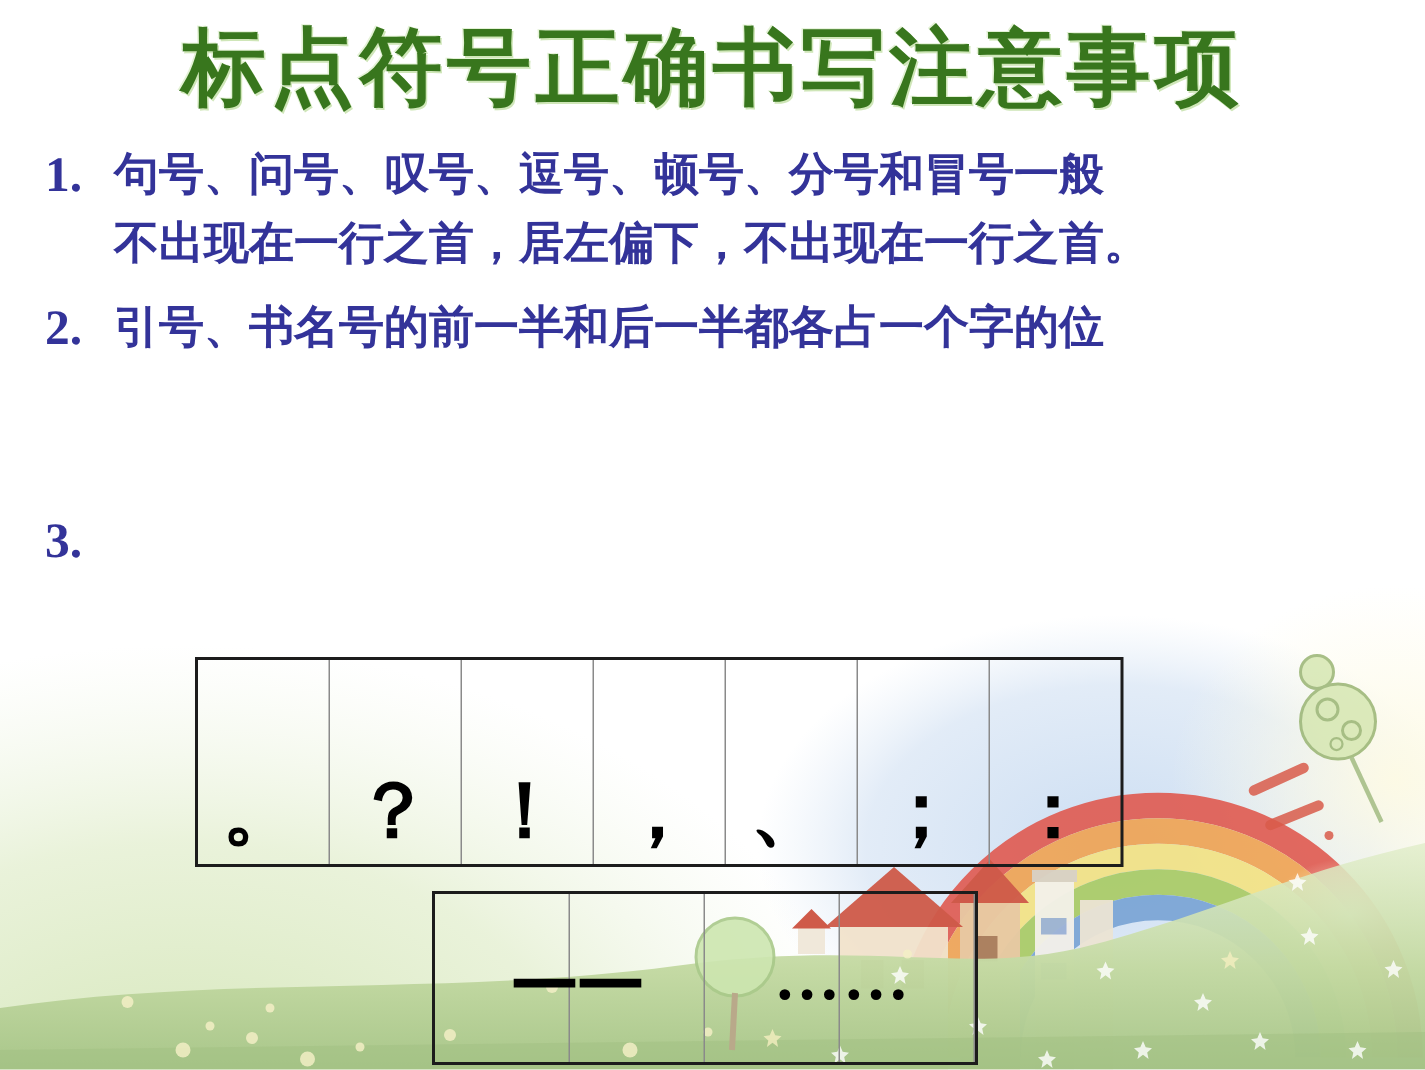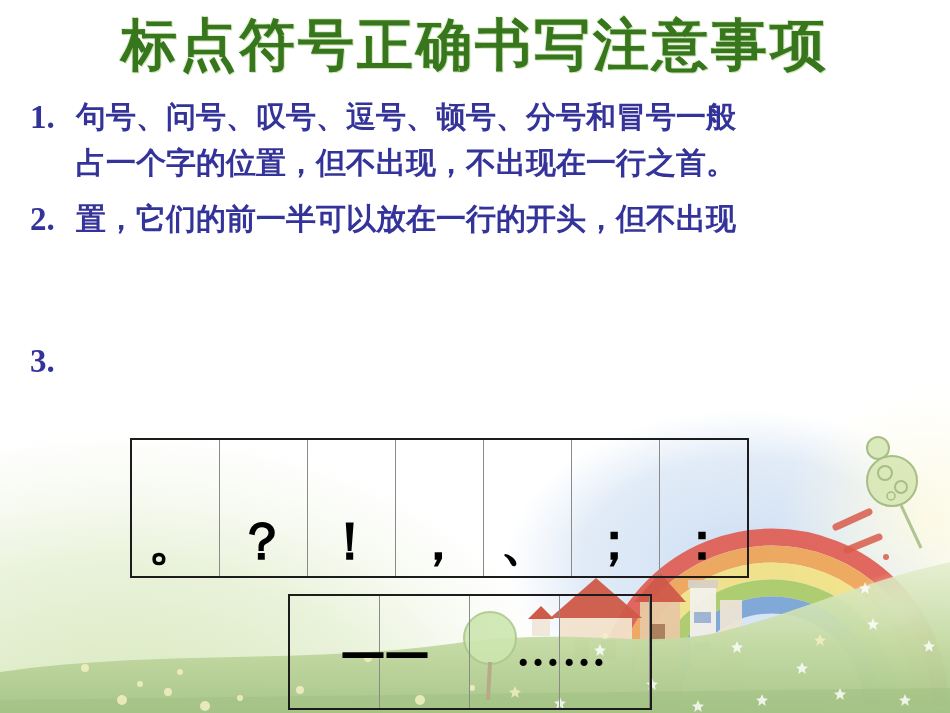--- a/index.html
+++ b/index.html
@@ -149,28 +149,28 @@
         <circle cx="605" cy="636" r="3"></circle>
     </g>
   </svg>
 
   <div class="title">标点符号正确书写注意事项</div>
 
   <div class="item" id="item1">
     <div class="num">1.</div>
     <div class="lines">
       <div>句号、问号、叹号、逗号、顿号、分号和冒号一般</div>
-      <div>占一个字的位置，但不出现，不出现在一行之首。</div>
+      <div>不出现在一行之首，居左偏下，不出现在一行之首。</div>
     </div>
   </div>
 
   <div class="item" id="item2">
     <div class="num">2.</div>
     <div class="lines">
-      <div>置，它们的前一半可以放在一行的开头，但不出现</div>
+      <div>引号、书名号的前一半和后一半都各占一个字的位</div>
     </div>
   </div>
 
   <div class="item" id="item3">
     <div class="num">3.</div>
     <div class="lines">
     </div>
   </div>
 
   <div class="ptable" id="table1">

